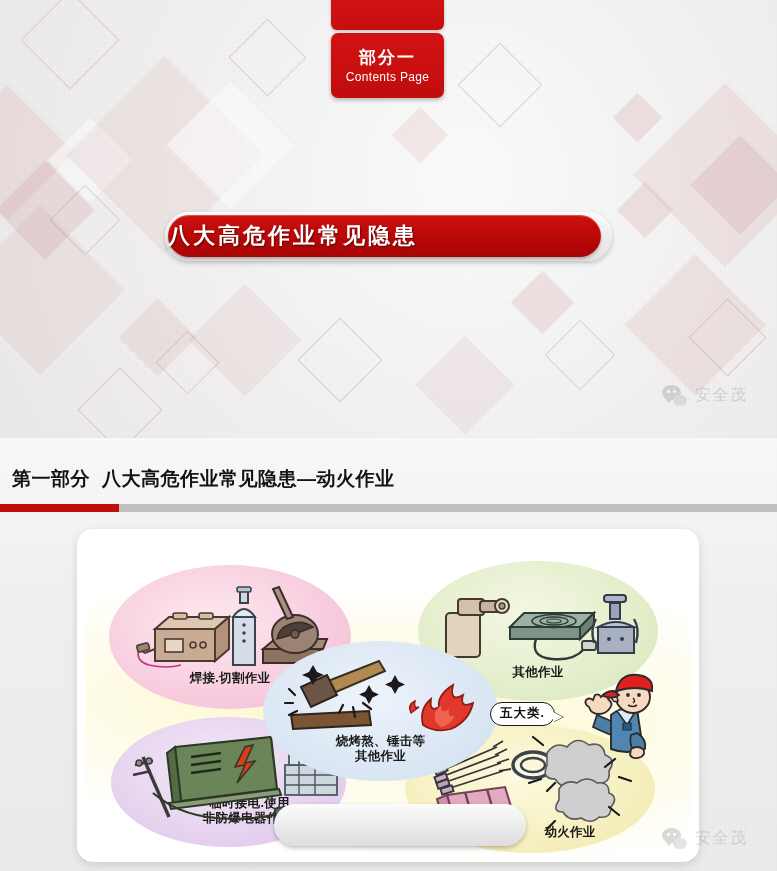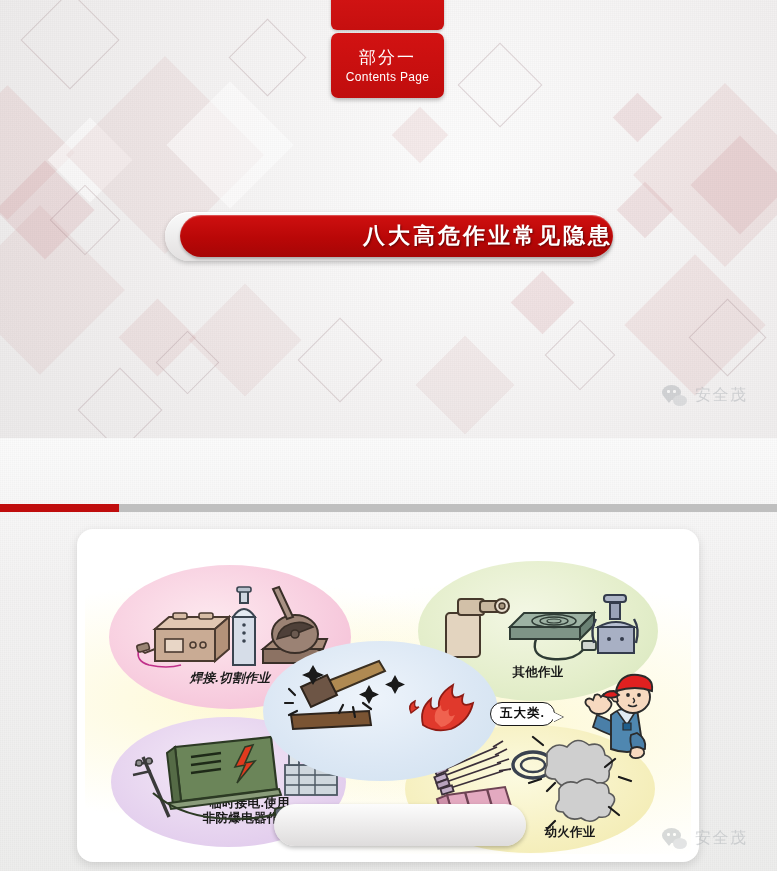--- a/index.html
+++ b/index.html
@@ -48,38 +48,38 @@
   .tab-box {
     position: absolute; left: 331px; top: 33px; width: 113px; height: 65px;
     background: linear-gradient(180deg,#d21212 0%, #c00d0d 100%);
     border-radius: 7px;
     box-shadow: 0 2px 4px rgba(0,0,0,0.28);
     display: flex; flex-direction: column;
     align-items: center; justify-content: center;
     color: #fff;
   }
   .tab-box .cn {
-    font-size: 17px; font-weight: 400; letter-spacing: 2px; line-height: 1.25;
+    font-size: 17px; font-weight: 700; letter-spacing: 2px; line-height: 1.25;
   }
   .tab-box .en {
     font-size: 12px; font-weight: 400; letter-spacing: 0.3px; margin-top: 2px;
   }
 
   
   .title-frame {
     position: absolute; left: 165px; top: 212px; width: 447px; height: 49px;
     background: linear-gradient(180deg, #fafafa 0%, #e2e0e0 100%);
     border-radius: 25px;
     box-shadow: 0 2px 5px rgba(0,0,0,0.22), inset 0 1px 0 rgba(255,255,255,0.9);
   }
   .title-bar {
-    position: absolute; left: 180px; top: 215px; width: 433px; height: 42px;
+    position: absolute; left: 168px; top: 215px; width: 433px; height: 42px;
     background: linear-gradient(180deg, #cf1010 0%, #b90707 55%, #a60505 100%);
     border-radius: 21px;
-    display: flex; align-items: center; justify-content: flex-end;
+    display: flex; align-items: center; justify-content: flex-start;
     box-shadow: inset 0 1px 1px rgba(255,255,255,0.30), 0 2px 3px rgba(0,0,0,0.25);
   }
   .title-bar span {
     color: #fff; font-size: 22px; font-weight: 700; letter-spacing: 3px;
     text-shadow: 1px 1px 2px rgba(0,0,0,0.45);
   }
 
   
   .watermark {
     position: absolute; display: flex; align-items: center; gap: 8px;
@@ -151,21 +151,21 @@
   }
   .ell .cap {
     font-size: 12.5px; color: #1a1a1a; font-weight: 700;
     text-align: center; line-height: 1.25; white-space: pre-line;
     letter-spacing: 0.3px;
   }
   .e-weld {
     left: 24px; top: 28px; width: 242px; height: 144px;
     background: radial-gradient(ellipse at 42% 40%, #fde9ef 0%, #f8cfe0 55%, #f2b9d2 100%);
   }
-  .e-weld .cap { margin-bottom: 22px; font-style: italic; }
+  .e-weld .cap { margin-bottom: 22px; }
 
   .e-flame {
     left: 333px; top: 24px; width: 240px; height: 140px;
     background: radial-gradient(ellipse at 45% 38%, #f3f7e4 0%, #e4eecb 58%, #d6e6bb 100%);
   }
   .e-flame .cap { margin-bottom: 20px; }
 
   .e-other {
     left: 178px; top: 104px; width: 235px; height: 140px;
     background: radial-gradient(ellipse at 45% 40%, #eef4fb 0%, #dbe7f4 58%, #cfe0ef 100%);
@@ -278,20 +278,23 @@
         <span class="dot" style="left:11px; top:5px;"></span>
         <span class="b2"></span>
       </span>
       <span class="wm-text">安全茂</span>
     </div>
   </section>
 
   <section class="slide2">
     <div class="noise"></div>
 
+    <div class="s2-head">
+      <span class="part">第一部分</span><span>八大高危作业常见隐患—动火作业</span>
+    </div>
 
     <div class="rule-gray"></div>
     <div class="rule-red"></div>
 
     <div class="card">
       <div class="canvas">
 
         <div class="ell e-weld">
           <svg style="position:absolute; left:28px; top:22px;" width="190" height="92" viewBox="0 0 190 92">
 
@@ -369,20 +372,22 @@
             <path d="M60 46 L56 54 M70 48 L72 58 M80 44 L88 50" stroke="#1a1a1a" stroke-width="2.2" stroke-linecap="round"></path>
             <path d="M30 6 l4 7 7 3 -7 3 -4 7 -4 -7 -7 -3 7 -3 Z" fill="#1a1a1a"></path>
             <path d="M86 26 l3.5 6.5 6.5 3 -6.5 3 -3.5 6.5 -3.5 -6.5 -6.5 -3 6.5 -3 Z" fill="#1a1a1a"></path>
             <path d="M112 16 l3.5 6.5 6.5 3 -6.5 3 -3.5 6.5 -3.5 -6.5 -6.5 -3 6.5 -3 Z" fill="#1a1a1a"></path>
 
             <path d="M140 66 Q136 50 148 40 Q146 54 156 48 Q154 36 170 26 Q166 44 180 36
                      Q176 50 190 44 Q186 62 168 70 Q152 74 140 66 Z" fill="#e0392c" stroke="#8e1b14" stroke-width="1.8"></path>
             <path d="M152 62 Q150 52 158 46 Q158 56 166 50 Q164 60 172 56 Q168 66 158 68 Z" fill="#f26a56" opacity="0.85"></path>
             <path d="M128 54 Q124 46 132 42 Q130 50 136 48 Z" fill="#e0392c" stroke="#8e1b14" stroke-width="1.4"></path>
           </svg>
+          <div class="cap">烧烤熬、锤击等
+其他作业</div>
         </div>
 
         <div class="ell e-elec">
           <svg style="position:absolute; left:18px; top:14px;" width="210" height="96" viewBox="0 0 210 96">
 
             <path d="M46 16 L142 6 L148 58 L52 70 Z" fill="#6b8559" stroke="#2c3a24" stroke-width="2.2"></path>
             <path d="M46 16 L52 70 L44 74 L38 22 Z" fill="#556b46" stroke="#2c3a24" stroke-width="2"></path>
             <path d="M40 72 L150 58 L152 64 L42 78 Z" fill="#8a9c7a" stroke="#2c3a24" stroke-width="2"></path>
             <path d="M62 26 L92 22 M62 34 L92 30 M62 42 L92 38" stroke="#1e2a18" stroke-width="2.4"></path>
             <path d="M116 16 L106 36 L116 34 L108 52 L126 30 L116 32 L124 14 Z" fill="#e03a1e" stroke="#2c3a24" stroke-width="1.6"></path>

